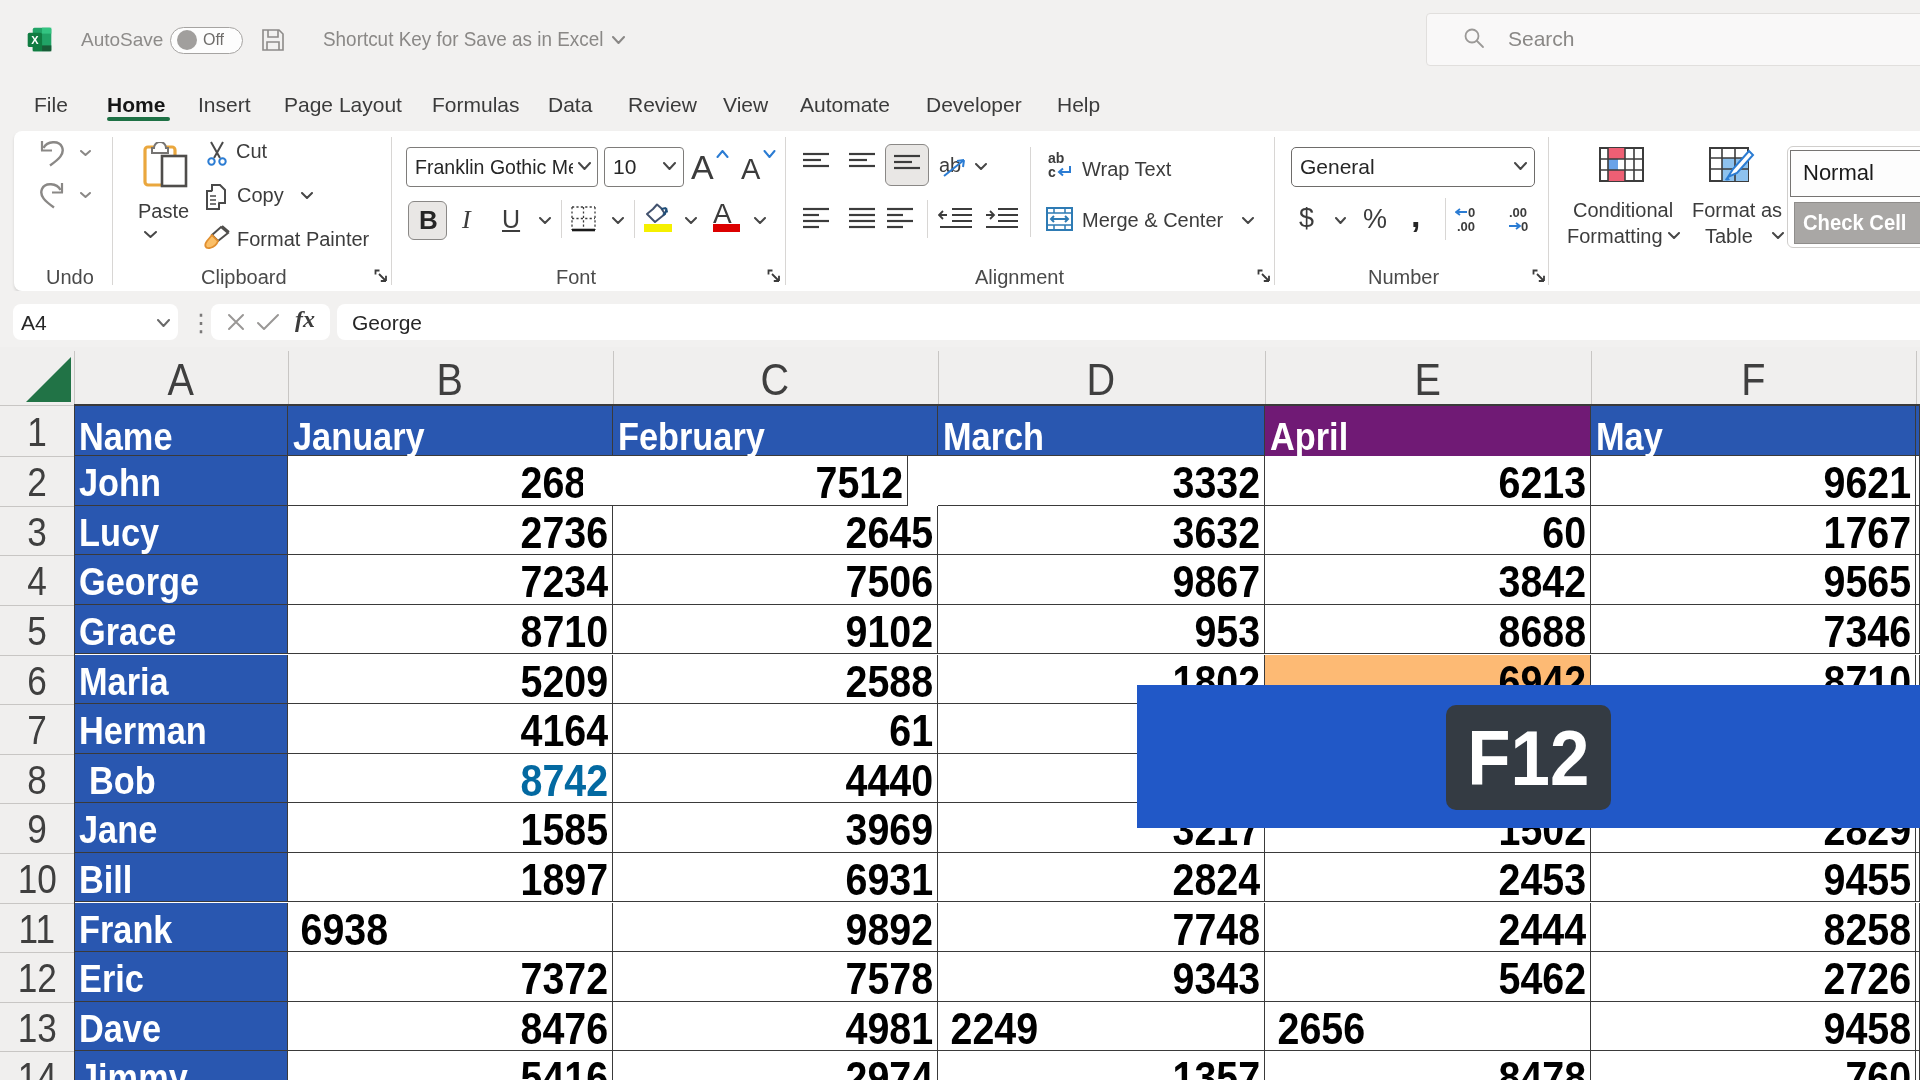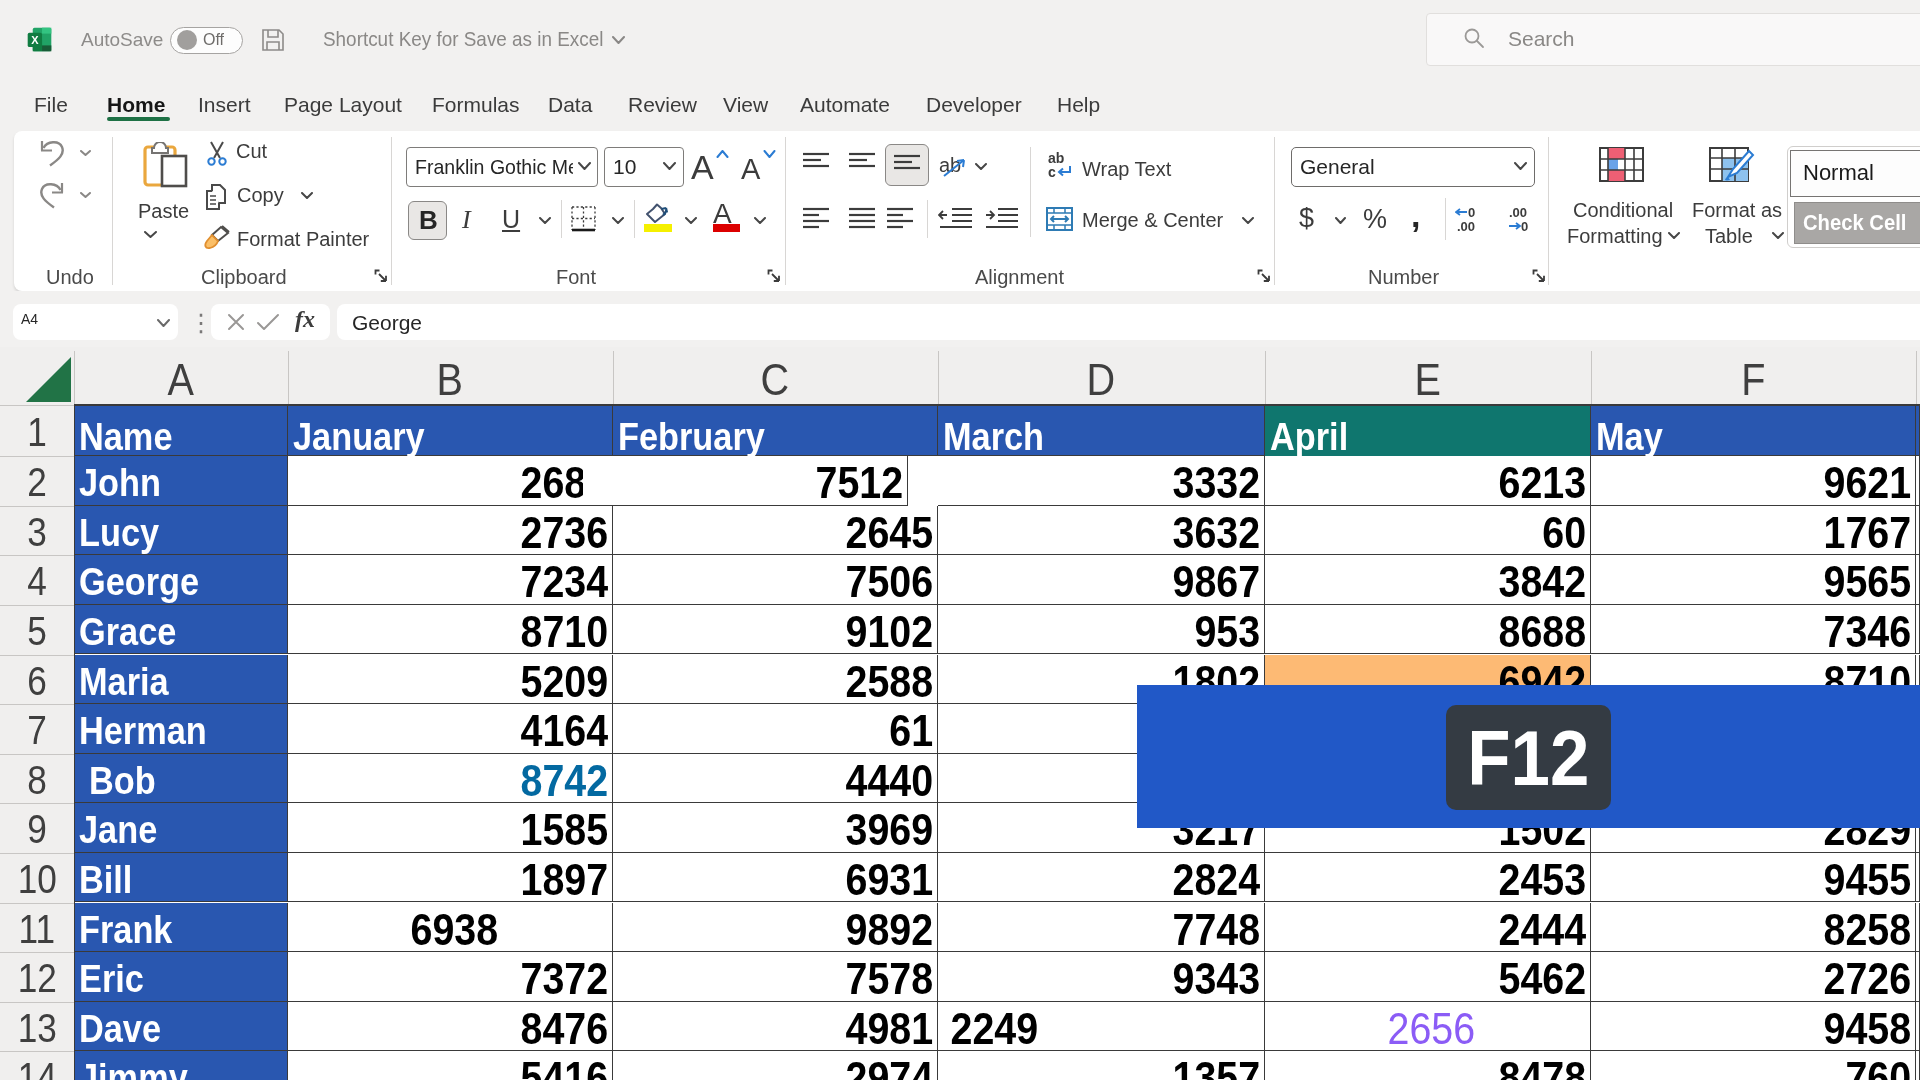--- a/index.html
+++ b/index.html
@@ -284,21 +284,21 @@
 <svg class="ab" style="left:1772px;top:232px" width="12" height="7" viewBox="0 0 12 7">
     <path d="M1 1 L6.0 6 L11 1" fill="none" stroke="#474747" stroke-width="2" stroke-linecap="round" stroke-linejoin="round"></path>
   </svg>
 <div class="ab" style="left:1787px;top:146px;width:133px;height:100px;background:#fff;border:1px solid #d0cecc;border-radius:6px 0 0 6px"></div>
 <div class="ab" style="left:1790px;top:150px;width:130px;height:45px;background:#fdfdfd;border:1.5px solid #767472"></div>
 <div class="ab" style="left:1803px;top:160px;font-size:22px;color:#1a1a1a">Normal</div>
 <div class="ab" style="left:1794px;top:202px;width:126px;height:40px;background:#a9a7a5;border:1.5px solid #8f8d8b"></div>
 <div class="ab" style="left:1803px;top:210px;font-size:22px;font-weight:bold;color:#fff"><span class="sx" style="transform:scaleX(.92)">Check Cell</span></div>
 <div class="ab" style="left:0;top:291px;width:1920px;height:56px;background:#f2f1f0"></div>
 <div class="ab" style="left:13px;top:304px;width:165px;height:36px;background:#fff;border-radius:8px"></div>
-<div class="ab" style="left:21px;top:311px;font-size:14px;color:#262626">A4</div>
+<div class="ab" style="left:21px;top:311px;font-size:21px;color:#262626">A4</div>
 <svg class="ab" style="left:157px;top:319px" width="13" height="8" viewBox="0 0 13 8">
     <path d="M1 1 L6.5 7 L12 1" fill="none" stroke="#6a6a6a" stroke-width="2" stroke-linecap="round" stroke-linejoin="round"></path>
   </svg>
 <div class="ab" style="left:189px;top:309px;font-size:24px;color:#7a7878">⋮</div>
 <div class="ab" style="left:211px;top:304px;width:119px;height:36px;background:#fff;border-radius:8px"></div>
 <svg class="ab" style="left:226px;top:312px" width="20" height="20" viewBox="0 0 20 20">
 <path d="M3 3 L17 17 M17 3 L3 17" stroke="#9a9896" stroke-width="2" stroke-linecap="round"></path>
   </svg>
 <svg class="ab" style="left:256px;top:312px" width="24" height="20" viewBox="0 0 24 20">
 <path d="M2 11 L8 17 L22 3" stroke="#9a9896" stroke-width="2" fill="none" stroke-linecap="round" stroke-linejoin="round"></path>
@@ -349,21 +349,21 @@
 <div class="ab" style="left:0;top:952.1px;width:73.5px;height:49.6px;text-align:center;font-size:40px;color:#3f3f3f;line-height:52.6px"><span class="sxr" style="transform:scaleX(.88);transform-origin:center">12</span></div>
 <div class="ab" style="left:0;top:952.1px;width:73.5px;height:1px;background:#c8c6c4"></div>
 <div class="ab" style="left:0;top:1001.7px;width:73.5px;height:49.6px;text-align:center;font-size:40px;color:#3f3f3f;line-height:52.6px"><span class="sxr" style="transform:scaleX(.88);transform-origin:center">13</span></div>
 <div class="ab" style="left:0;top:1001.7px;width:73.5px;height:1px;background:#c8c6c4"></div>
 <div class="ab" style="left:0;top:1051.3px;width:73.5px;height:49.6px;text-align:center;font-size:40px;color:#3f3f3f;line-height:52.6px"><span class="sxr" style="transform:scaleX(.88);transform-origin:center">14</span></div>
 <div class="ab" style="left:0;top:1051.3px;width:73.5px;height:1px;background:#c8c6c4"></div>
 <div class="ab" style="left:73.5px;top:405.0px;width:214.0px;height:51.1px;background:#2957b0;border-right:1.5px solid #3a3a3a;border-bottom:1.5px solid #3a3a3a;box-sizing:border-box;padding-left:5px;font-size:39px;font-weight:bold;color:#fff;line-height:63px"><span class="sx">Name</span></div>
 <div class="ab" style="left:287.5px;top:405.0px;width:325.0px;height:51.1px;background:#2957b0;border-right:1.5px solid #3a3a3a;border-bottom:1.5px solid #3a3a3a;box-sizing:border-box;padding-left:5px;font-size:39px;font-weight:bold;color:#fff;line-height:63px"><span class="sx">January</span></div>
 <div class="ab" style="left:612.5px;top:405.0px;width:325.0px;height:51.1px;background:#2957b0;border-right:1.5px solid #3a3a3a;border-bottom:1.5px solid #3a3a3a;box-sizing:border-box;padding-left:5px;font-size:39px;font-weight:bold;color:#fff;line-height:63px"><span class="sx">February</span></div>
 <div class="ab" style="left:937.5px;top:405.0px;width:327.0px;height:51.1px;background:#2957b0;border-right:1.5px solid #3a3a3a;border-bottom:1.5px solid #3a3a3a;box-sizing:border-box;padding-left:5px;font-size:39px;font-weight:bold;color:#fff;line-height:63px"><span class="sx">March</span></div>
-<div class="ab" style="left:1264.5px;top:405.0px;width:326.0px;height:68px;background:#0f766e;border-right:1.5px solid #3a3a3a;border-bottom:1.5px solid #3a3a3a;box-sizing:border-box;padding-left:5px;font-size:39px;font-weight:bold;color:#fff;line-height:63px"><span class="sx">April</span></div>
+<div class="ab" style="left:1264.5px;top:405.0px;width:326.0px;height:68px;background:#701a75;border-right:1.5px solid #3a3a3a;border-bottom:1.5px solid #3a3a3a;box-sizing:border-box;padding-left:5px;font-size:39px;font-weight:bold;color:#fff;line-height:63px"><span class="sx">April</span></div>
 <div class="ab" style="left:1590.5px;top:405.0px;width:325.0px;height:51.1px;background:#2957b0;border-right:1.5px solid #3a3a3a;border-bottom:1.5px solid #3a3a3a;box-sizing:border-box;padding-left:5px;font-size:39px;font-weight:bold;color:#fff;line-height:63px"><span class="sx">May</span></div>
 <div class="ab" style="left:1915.5px;top:405.0px;width:4.5px;height:51.1px;background:#2957b0;border-right:1.5px solid #3a3a3a;border-bottom:1.5px solid #3a3a3a;box-sizing:border-box"></div>
 <div class="ab" style="left:73.5px;top:456.1px;width:214.0px;height:49.6px;background:#2957b0;border-right:1.5px solid #3a3a3a;border-bottom:1.5px solid #3a3a3a;box-sizing:border-box;padding-left:5px;font-size:39px;font-weight:bold;color:#fff;line-height:53px"><span class="sx">John</span></div>
 <div class="ab" style="left:287.5px;top:456.1px;width:325.0px;height:49.6px;background:#fff;border-right:1.5px solid #3a3a3a;border-bottom:1.5px solid #3a3a3a;box-sizing:border-box;text-align:right;padding-right:3.5px;font-size:45px;font-weight:bold;color:#000;line-height:53px"><span class="sxr">2680</span></div>
 <div class="ab" style="left:583px;top:456.1px;width:325.0px;height:49.6px;background:#fff;border-right:1.5px solid #3a3a3a;border-bottom:1.5px solid #3a3a3a;box-sizing:border-box;text-align:right;padding-right:3.5px;font-size:45px;font-weight:bold;color:#000;line-height:53px"><span class="sxr">7512</span></div>
 <div class="ab" style="left:937.5px;top:456.1px;width:327.0px;height:49.6px;background:#fff;border-right:1.5px solid #3a3a3a;border-bottom:1.5px solid #3a3a3a;box-sizing:border-box;text-align:right;padding-right:3.5px;font-size:45px;font-weight:bold;color:#000;line-height:53px"><span class="sxr">3332</span></div>
 <div class="ab" style="left:1264.5px;top:456.1px;width:326.0px;height:49.6px;background:#fff;border-right:1.5px solid #3a3a3a;border-bottom:1.5px solid #3a3a3a;box-sizing:border-box;text-align:right;padding-right:3.5px;font-size:45px;font-weight:bold;color:#000;line-height:53px"><span class="sxr">6213</span></div>
 <div class="ab" style="left:1590.5px;top:456.1px;width:325.0px;height:49.6px;background:#fff;border-right:1.5px solid #3a3a3a;border-bottom:1.5px solid #3a3a3a;box-sizing:border-box;text-align:right;padding-right:3.5px;font-size:45px;font-weight:bold;color:#000;line-height:53px"><span class="sxr">9621</span></div>
 <div class="ab" style="left:1915.5px;top:456.1px;width:4.5px;height:49.6px;background:#fff;border-right:1.5px solid #3a3a3a;border-bottom:1.5px solid #3a3a3a;box-sizing:border-box"></div>
 <div class="ab" style="left:73.5px;top:505.7px;width:214.0px;height:49.6px;background:#2957b0;border-right:1.5px solid #3a3a3a;border-bottom:1.5px solid #3a3a3a;box-sizing:border-box;padding-left:5px;font-size:39px;font-weight:bold;color:#fff;line-height:53px"><span class="sx">Lucy</span></div>
@@ -416,38 +416,38 @@
 <div class="ab" style="left:1590.5px;top:803.3px;width:325.0px;height:49.6px;background:#fff;border-right:1.5px solid #3a3a3a;border-bottom:1.5px solid #3a3a3a;box-sizing:border-box;text-align:right;padding-right:3.5px;font-size:45px;font-weight:bold;color:#000;line-height:53px"><span class="sxr">2829</span></div>
 <div class="ab" style="left:1915.5px;top:803.3px;width:4.5px;height:49.6px;background:#fff;border-right:1.5px solid #3a3a3a;border-bottom:1.5px solid #3a3a3a;box-sizing:border-box"></div>
 <div class="ab" style="left:73.5px;top:852.9px;width:214.0px;height:49.6px;background:#2957b0;border-right:1.5px solid #3a3a3a;border-bottom:1.5px solid #3a3a3a;box-sizing:border-box;padding-left:5px;font-size:39px;font-weight:bold;color:#fff;line-height:53px"><span class="sx">Bill</span></div>
 <div class="ab" style="left:287.5px;top:852.9px;width:325.0px;height:49.6px;background:#fff;border-right:1.5px solid #3a3a3a;border-bottom:1.5px solid #3a3a3a;box-sizing:border-box;text-align:right;padding-right:3.5px;font-size:45px;font-weight:bold;color:#000;line-height:53px"><span class="sxr">1897</span></div>
 <div class="ab" style="left:612.5px;top:852.9px;width:325.0px;height:49.6px;background:#fff;border-right:1.5px solid #3a3a3a;border-bottom:1.5px solid #3a3a3a;box-sizing:border-box;text-align:right;padding-right:3.5px;font-size:45px;font-weight:bold;color:#000;line-height:53px"><span class="sxr">6931</span></div>
 <div class="ab" style="left:937.5px;top:852.9px;width:327.0px;height:49.6px;background:#fff;border-right:1.5px solid #3a3a3a;border-bottom:1.5px solid #3a3a3a;box-sizing:border-box;text-align:right;padding-right:3.5px;font-size:45px;font-weight:bold;color:#000;line-height:53px"><span class="sxr">2824</span></div>
 <div class="ab" style="left:1264.5px;top:852.9px;width:326.0px;height:49.6px;background:#fff;border-right:1.5px solid #3a3a3a;border-bottom:1.5px solid #3a3a3a;box-sizing:border-box;text-align:right;padding-right:3.5px;font-size:45px;font-weight:bold;color:#000;line-height:53px"><span class="sxr">2453</span></div>
 <div class="ab" style="left:1590.5px;top:852.9px;width:325.0px;height:49.6px;background:#fff;border-right:1.5px solid #3a3a3a;border-bottom:1.5px solid #3a3a3a;box-sizing:border-box;text-align:right;padding-right:3.5px;font-size:45px;font-weight:bold;color:#000;line-height:53px"><span class="sxr">9455</span></div>
 <div class="ab" style="left:1915.5px;top:852.9px;width:4.5px;height:49.6px;background:#fff;border-right:1.5px solid #3a3a3a;border-bottom:1.5px solid #3a3a3a;box-sizing:border-box"></div>
 <div class="ab" style="left:73.5px;top:902.5px;width:214.0px;height:49.6px;background:#2957b0;border-right:1.5px solid #3a3a3a;border-bottom:1.5px solid #3a3a3a;box-sizing:border-box;padding-left:5px;font-size:39px;font-weight:bold;color:#fff;line-height:53px"><span class="sx">Frank</span></div>
-<div class="ab" style="left:287.5px;top:902.5px;width:325.0px;height:49.6px;background:#fff;border-right:1.5px solid #3a3a3a;border-bottom:1.5px solid #3a3a3a;box-sizing:border-box;text-align:center;padding-right:3.5px;font-size:45px;font-weight:bold;color:#000;line-height:53px"><span class="sxr">6938</span></div>
+<div class="ab" style="left:287.5px;top:902.5px;width:325.0px;height:49.6px;background:#fff;border-right:1.5px solid #3a3a3a;border-bottom:1.5px solid #3a3a3a;box-sizing:border-box;text-align:left;padding-right:3.5px;font-size:45px;font-weight:bold;color:#000;line-height:53px"><span class="sxr">6938</span></div>
 <div class="ab" style="left:612.5px;top:902.5px;width:325.0px;height:49.6px;background:#fff;border-right:1.5px solid #3a3a3a;border-bottom:1.5px solid #3a3a3a;box-sizing:border-box;text-align:right;padding-right:3.5px;font-size:45px;font-weight:bold;color:#000;line-height:53px"><span class="sxr">9892</span></div>
 <div class="ab" style="left:937.5px;top:902.5px;width:327.0px;height:49.6px;background:#fff;border-right:1.5px solid #3a3a3a;border-bottom:1.5px solid #3a3a3a;box-sizing:border-box;text-align:right;padding-right:3.5px;font-size:45px;font-weight:bold;color:#000;line-height:53px"><span class="sxr">7748</span></div>
 <div class="ab" style="left:1264.5px;top:902.5px;width:326.0px;height:49.6px;background:#fff;border-right:1.5px solid #3a3a3a;border-bottom:1.5px solid #3a3a3a;box-sizing:border-box;text-align:right;padding-right:3.5px;font-size:45px;font-weight:bold;color:#000;line-height:53px"><span class="sxr">2444</span></div>
 <div class="ab" style="left:1590.5px;top:902.5px;width:325.0px;height:49.6px;background:#fff;border-right:1.5px solid #3a3a3a;border-bottom:1.5px solid #3a3a3a;box-sizing:border-box;text-align:right;padding-right:3.5px;font-size:45px;font-weight:bold;color:#000;line-height:53px"><span class="sxr">8258</span></div>
 <div class="ab" style="left:1915.5px;top:902.5px;width:4.5px;height:49.6px;background:#fff;border-right:1.5px solid #3a3a3a;border-bottom:1.5px solid #3a3a3a;box-sizing:border-box"></div>
 <div class="ab" style="left:73.5px;top:952.1px;width:214.0px;height:49.6px;background:#2957b0;border-right:1.5px solid #3a3a3a;border-bottom:1.5px solid #3a3a3a;box-sizing:border-box;padding-left:5px;font-size:39px;font-weight:bold;color:#fff;line-height:53px"><span class="sx">Eric</span></div>
 <div class="ab" style="left:287.5px;top:952.1px;width:325.0px;height:49.6px;background:#fff;border-right:1.5px solid #3a3a3a;border-bottom:1.5px solid #3a3a3a;box-sizing:border-box;text-align:right;padding-right:3.5px;font-size:45px;font-weight:bold;color:#000;line-height:53px"><span class="sxr">7372</span></div>
 <div class="ab" style="left:612.5px;top:952.1px;width:325.0px;height:49.6px;background:#fff;border-right:1.5px solid #3a3a3a;border-bottom:1.5px solid #3a3a3a;box-sizing:border-box;text-align:right;padding-right:3.5px;font-size:45px;font-weight:bold;color:#000;line-height:53px"><span class="sxr">7578</span></div>
 <div class="ab" style="left:937.5px;top:952.1px;width:327.0px;height:49.6px;background:#fff;border-right:1.5px solid #3a3a3a;border-bottom:1.5px solid #3a3a3a;box-sizing:border-box;text-align:right;padding-right:3.5px;font-size:45px;font-weight:bold;color:#000;line-height:53px"><span class="sxr">9343</span></div>
 <div class="ab" style="left:1264.5px;top:952.1px;width:326.0px;height:49.6px;background:#fff;border-right:1.5px solid #3a3a3a;border-bottom:1.5px solid #3a3a3a;box-sizing:border-box;text-align:right;padding-right:3.5px;font-size:45px;font-weight:bold;color:#000;line-height:53px"><span class="sxr">5462</span></div>
 <div class="ab" style="left:1590.5px;top:952.1px;width:325.0px;height:49.6px;background:#fff;border-right:1.5px solid #3a3a3a;border-bottom:1.5px solid #3a3a3a;box-sizing:border-box;text-align:right;padding-right:3.5px;font-size:45px;font-weight:bold;color:#000;line-height:53px"><span class="sxr">2726</span></div>
 <div class="ab" style="left:1915.5px;top:952.1px;width:4.5px;height:49.6px;background:#fff;border-right:1.5px solid #3a3a3a;border-bottom:1.5px solid #3a3a3a;box-sizing:border-box"></div>
 <div class="ab" style="left:73.5px;top:1001.7px;width:214.0px;height:49.6px;background:#2957b0;border-right:1.5px solid #3a3a3a;border-bottom:1.5px solid #3a3a3a;box-sizing:border-box;padding-left:5px;font-size:39px;font-weight:bold;color:#fff;line-height:53px"><span class="sx">Dave</span></div>
 <div class="ab" style="left:287.5px;top:1001.7px;width:325.0px;height:49.6px;background:#fff;border-right:1.5px solid #3a3a3a;border-bottom:1.5px solid #3a3a3a;box-sizing:border-box;text-align:right;padding-right:3.5px;font-size:45px;font-weight:bold;color:#000;line-height:53px"><span class="sxr">8476</span></div>
 <div class="ab" style="left:612.5px;top:1001.7px;width:325.0px;height:49.6px;background:#fff;border-right:1.5px solid #3a3a3a;border-bottom:1.5px solid #3a3a3a;box-sizing:border-box;text-align:right;padding-right:3.5px;font-size:45px;font-weight:bold;color:#000;line-height:53px"><span class="sxr">4981</span></div>
 <div class="ab" style="left:937.5px;top:1001.7px;width:327.0px;height:49.6px;background:#fff;border-right:1.5px solid #3a3a3a;border-bottom:1.5px solid #3a3a3a;box-sizing:border-box;text-align:left;padding-right:3.5px;font-size:45px;font-weight:bold;color:#000;line-height:53px"><span class="sxr">2249</span></div>
-<div class="ab" style="left:1264.5px;top:1001.7px;width:326.0px;height:49.6px;background:#fff;border-right:1.5px solid #3a3a3a;border-bottom:1.5px solid #3a3a3a;box-sizing:border-box;text-align:center;padding-right:3.5px;font-size:45px;font-weight:normal;color:#8b5cf6;line-height:53px"><span class="sxr">2656</span></div>
+<div class="ab" style="left:1264.5px;top:1001.7px;width:326.0px;height:49.6px;background:#fff;border-right:1.5px solid #3a3a3a;border-bottom:1.5px solid #3a3a3a;box-sizing:border-box;text-align:left;padding-right:3.5px;font-size:45px;font-weight:bold;color:#000000;line-height:53px"><span class="sxr">2656</span></div>
 <div class="ab" style="left:1590.5px;top:1001.7px;width:325.0px;height:49.6px;background:#fff;border-right:1.5px solid #3a3a3a;border-bottom:1.5px solid #3a3a3a;box-sizing:border-box;text-align:right;padding-right:3.5px;font-size:45px;font-weight:bold;color:#000;line-height:53px"><span class="sxr">9458</span></div>
 <div class="ab" style="left:1915.5px;top:1001.7px;width:4.5px;height:49.6px;background:#fff;border-right:1.5px solid #3a3a3a;border-bottom:1.5px solid #3a3a3a;box-sizing:border-box"></div>
 <div class="ab" style="left:73.5px;top:1051.3px;width:214.0px;height:49.6px;background:#2957b0;border-right:1.5px solid #3a3a3a;border-bottom:1.5px solid #3a3a3a;box-sizing:border-box;padding-left:5px;font-size:39px;font-weight:bold;color:#fff;line-height:53px"><span class="sx">Jimmy</span></div>
 <div class="ab" style="left:287.5px;top:1051.3px;width:325.0px;height:49.6px;background:#fff;border-right:1.5px solid #3a3a3a;border-bottom:1.5px solid #3a3a3a;box-sizing:border-box;text-align:right;padding-right:3.5px;font-size:45px;font-weight:bold;color:#000;line-height:53px"><span class="sxr">5416</span></div>
 <div class="ab" style="left:612.5px;top:1051.3px;width:325.0px;height:49.6px;background:#fff;border-right:1.5px solid #3a3a3a;border-bottom:1.5px solid #3a3a3a;box-sizing:border-box;text-align:right;padding-right:3.5px;font-size:45px;font-weight:bold;color:#000;line-height:53px"><span class="sxr">2974</span></div>
 <div class="ab" style="left:937.5px;top:1051.3px;width:327.0px;height:49.6px;background:#fff;border-right:1.5px solid #3a3a3a;border-bottom:1.5px solid #3a3a3a;box-sizing:border-box;text-align:right;padding-right:3.5px;font-size:45px;font-weight:bold;color:#000;line-height:53px"><span class="sxr">1357</span></div>
 <div class="ab" style="left:1264.5px;top:1051.3px;width:326.0px;height:49.6px;background:#fff;border-right:1.5px solid #3a3a3a;border-bottom:1.5px solid #3a3a3a;box-sizing:border-box;text-align:right;padding-right:3.5px;font-size:45px;font-weight:bold;color:#000;line-height:53px"><span class="sxr">8478</span></div>
 <div class="ab" style="left:1590.5px;top:1051.3px;width:325.0px;height:49.6px;background:#fff;border-right:1.5px solid #3a3a3a;border-bottom:1.5px solid #3a3a3a;box-sizing:border-box;text-align:right;padding-right:3.5px;font-size:45px;font-weight:bold;color:#000;line-height:53px"><span class="sxr">760</span></div>
 <div class="ab" style="left:1915.5px;top:1051.3px;width:4.5px;height:49.6px;background:#fff;border-right:1.5px solid #3a3a3a;border-bottom:1.5px solid #3a3a3a;box-sizing:border-box"></div>
 <div class="ab" style="left:73.5px;top:404.0px;width:1846.5px;height:1.5px;background:#3a3a3a"></div>

